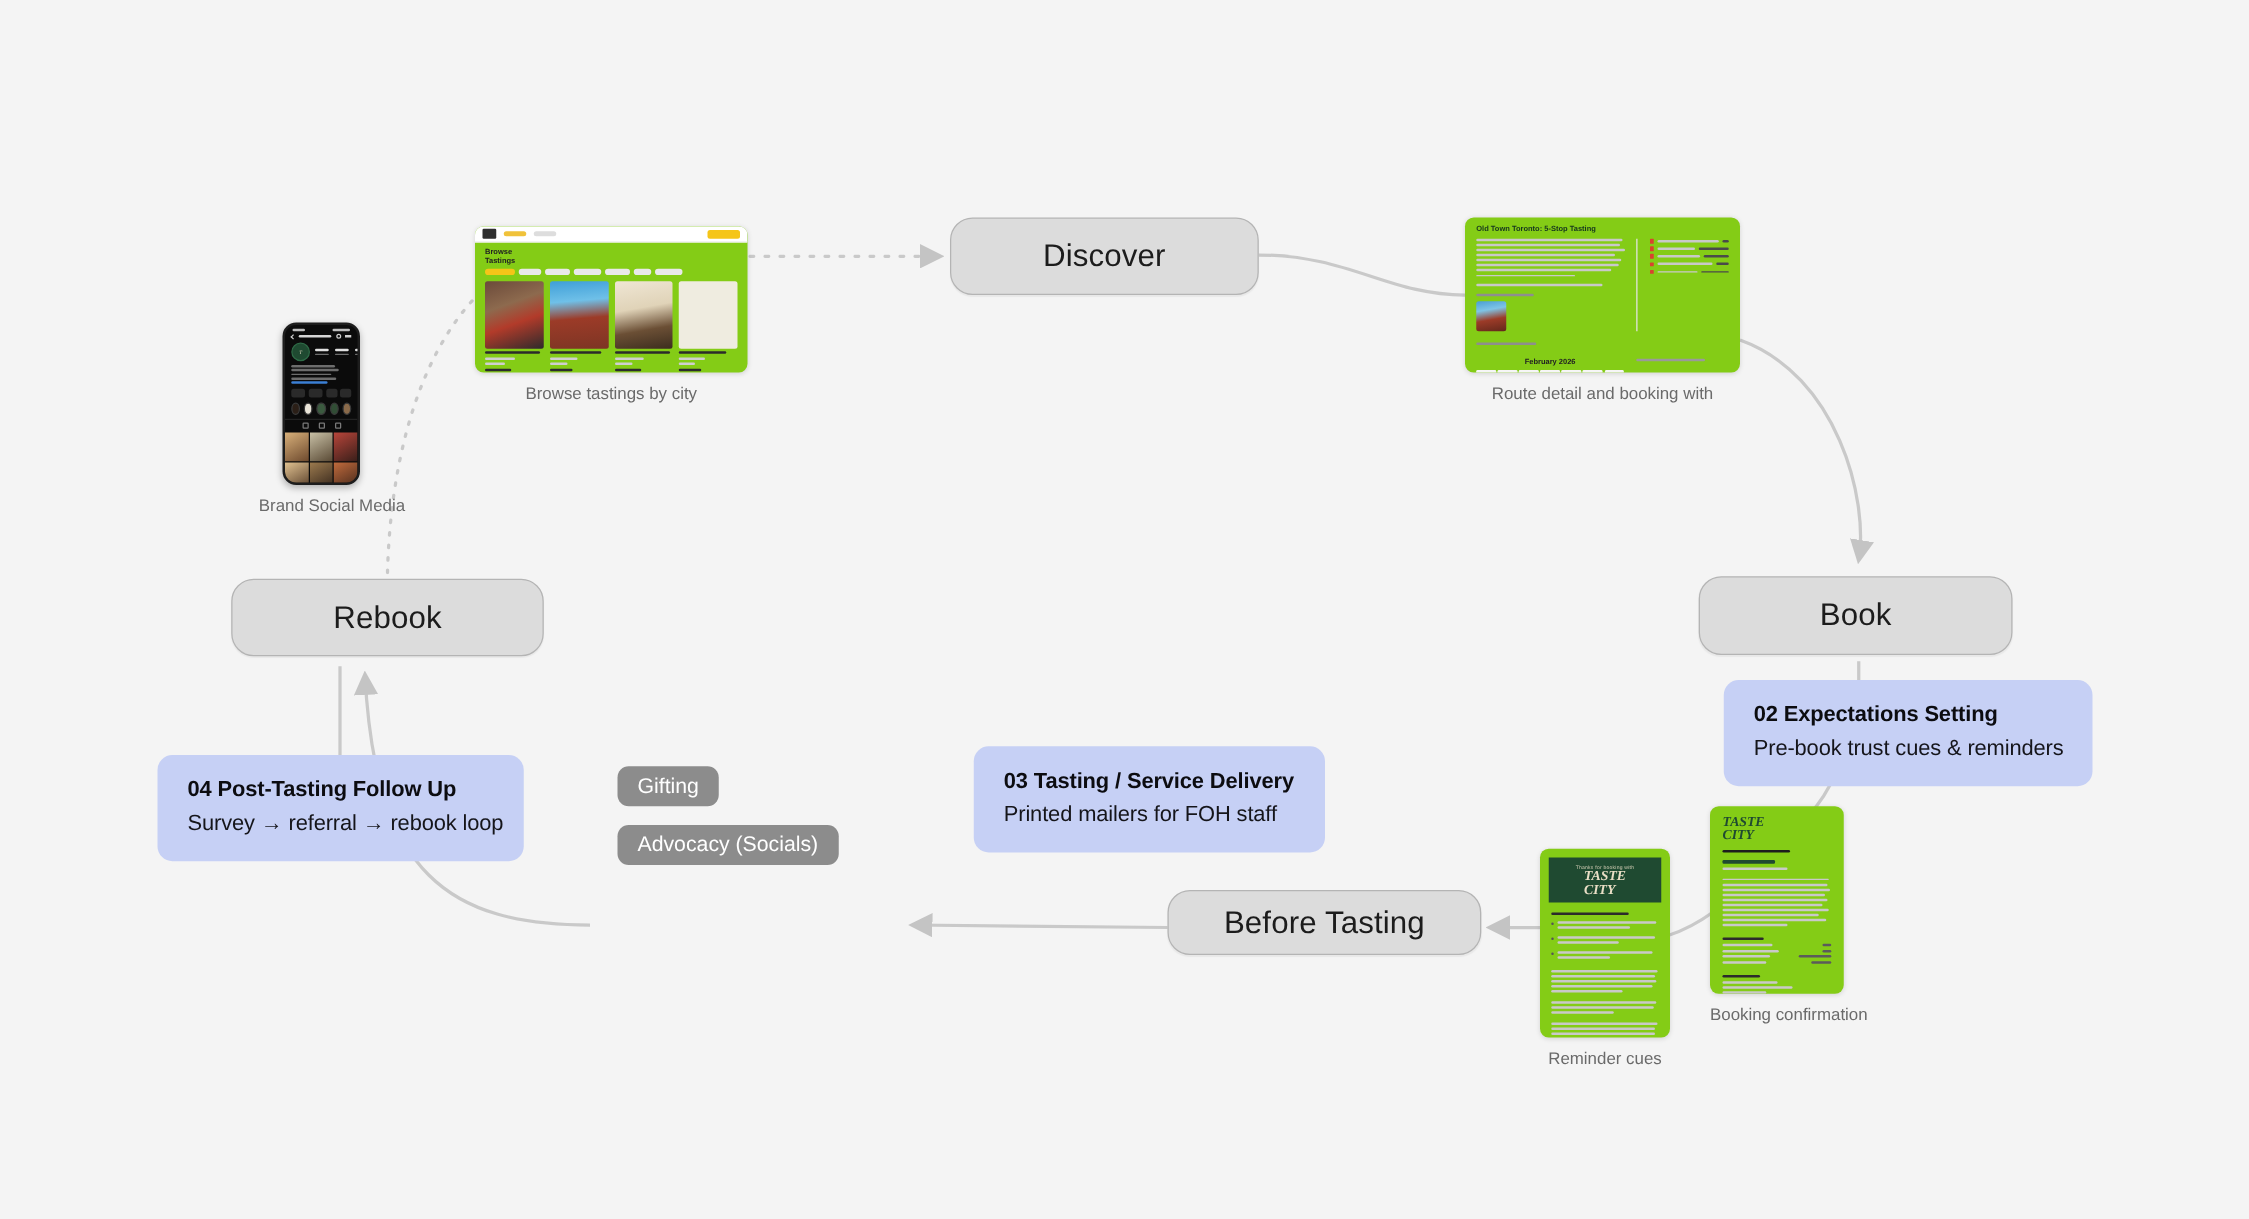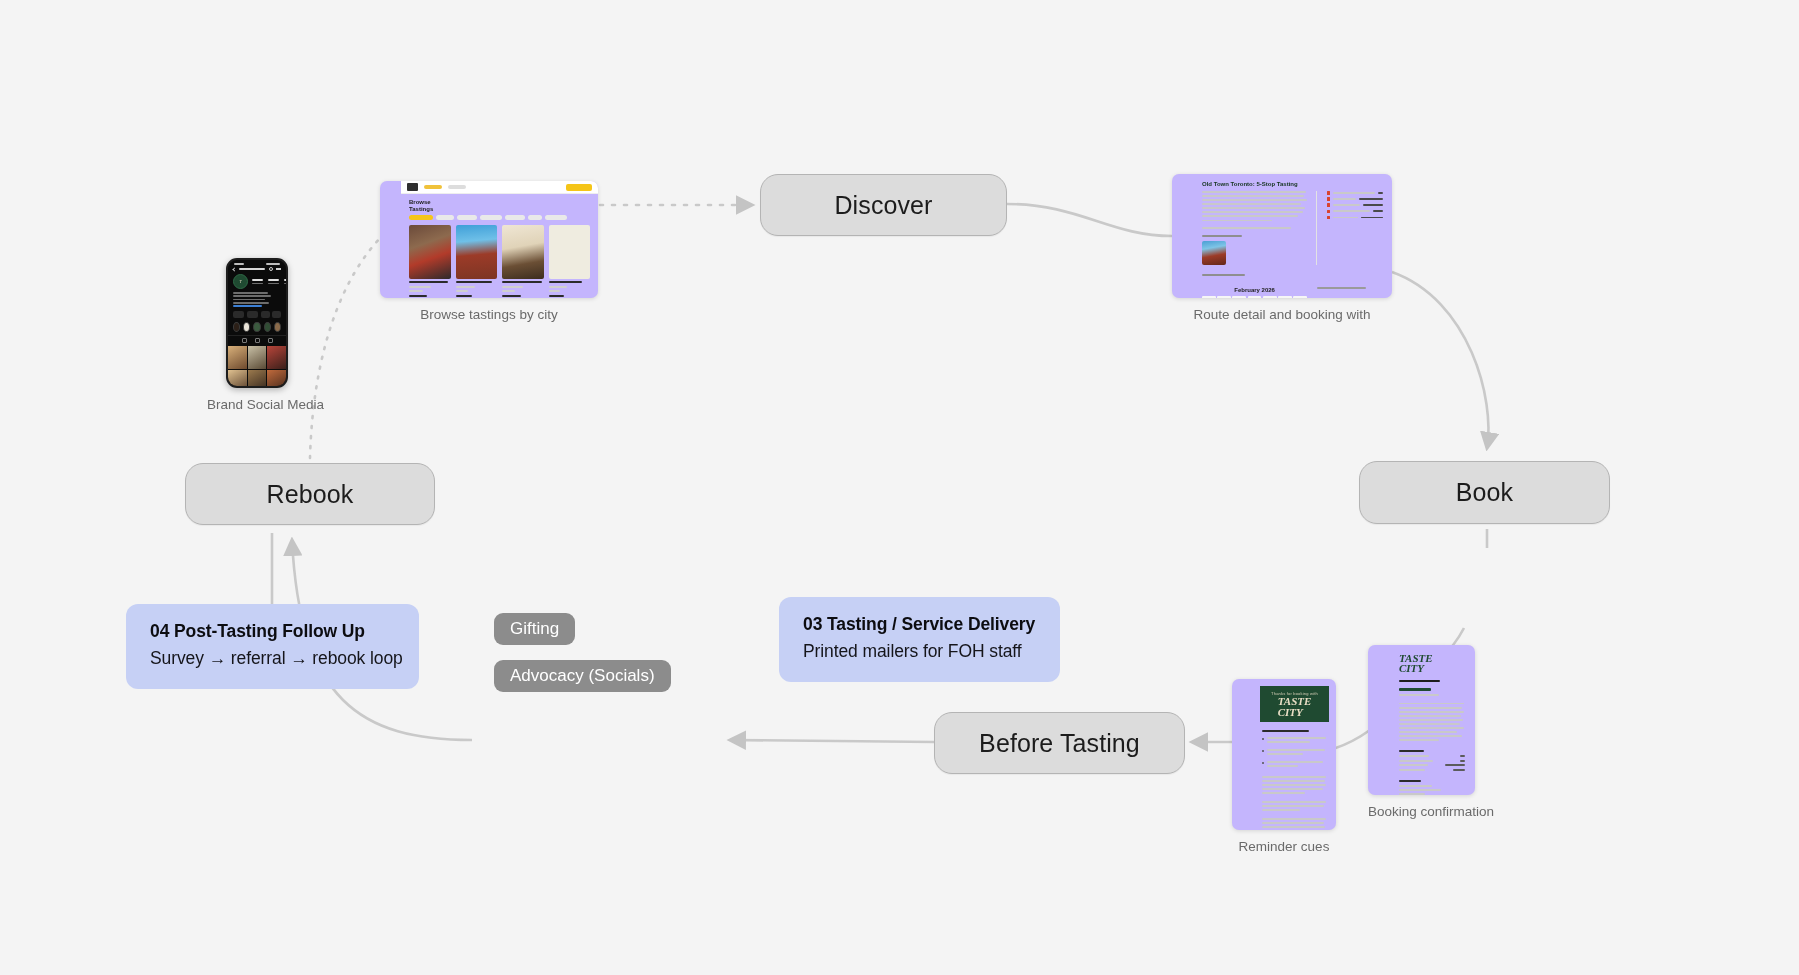--- a/index.html
+++ b/index.html
@@ -50,26 +50,25 @@
     border-radius: 9px;
     font-size: 17px;
     display: flex; align-items: center; justify-content: center;
     padding: 0 16px;
     height: 32px;
   }
 
   
   .artifact { position: absolute; }
   .artifact .shot {
-    background: #c4b5fd;
+    background: #84cc16;
     border-radius: 7px;
     box-shadow: 0 1px 4px rgba(0,0,0,.13);
     overflow: hidden;
     position: relative;
-    padding-left: 21px;
   }
   .artifact .cap {
     text-align: center;
     font-size: 13.5px;
     color: #6a6a6a;
     margin-top: 9px;
     white-space: nowrap;
   }
 
   
@@ -193,30 +192,34 @@
   </svg>
 
   <div class="stage" style="left:1359px; top:461px; width:251px; height:63px;">
     <span>Book</span>
   </div>
 
   <div class="stage" style="left:760px; top:174px; width:247px; height:62px;">
     <span>Discover</span>
   </div>
 
-  <div class="stage" style="left:934px; top:712px; width:251px; height:62px;">
+  <div class="stage" style="left:934px; top:712px; width:251px; height:52px;">
     <span>Before Tasting</span>
   </div>
 
 
   <div class="stage" style="left:185px; top:463px; width:250px; height:62px;">
     <span>Rebook</span>
   </div>
 
 
+  <div class="insight" style="left:1379px; top:544px; width:295px;">
+    <div class="ttl">02 Expectations Setting</div>
+    <div class="sub">Pre-book trust cues &amp; reminders</div>
+  </div>
 
   <div class="insight" style="left:779px; top:597px; width:281px;">
     <div class="ttl">03 Tasting / Service Delivery</div>
     <div class="sub">Printed mailers for FOH staff</div>
   </div>
 
   <div class="insight" style="left:126px; top:604px; width:293px;">
     <div class="ttl">04 Post-Tasting Follow Up</div>
     <div class="sub">Survey → referral → rebook loop</div>
   </div>

